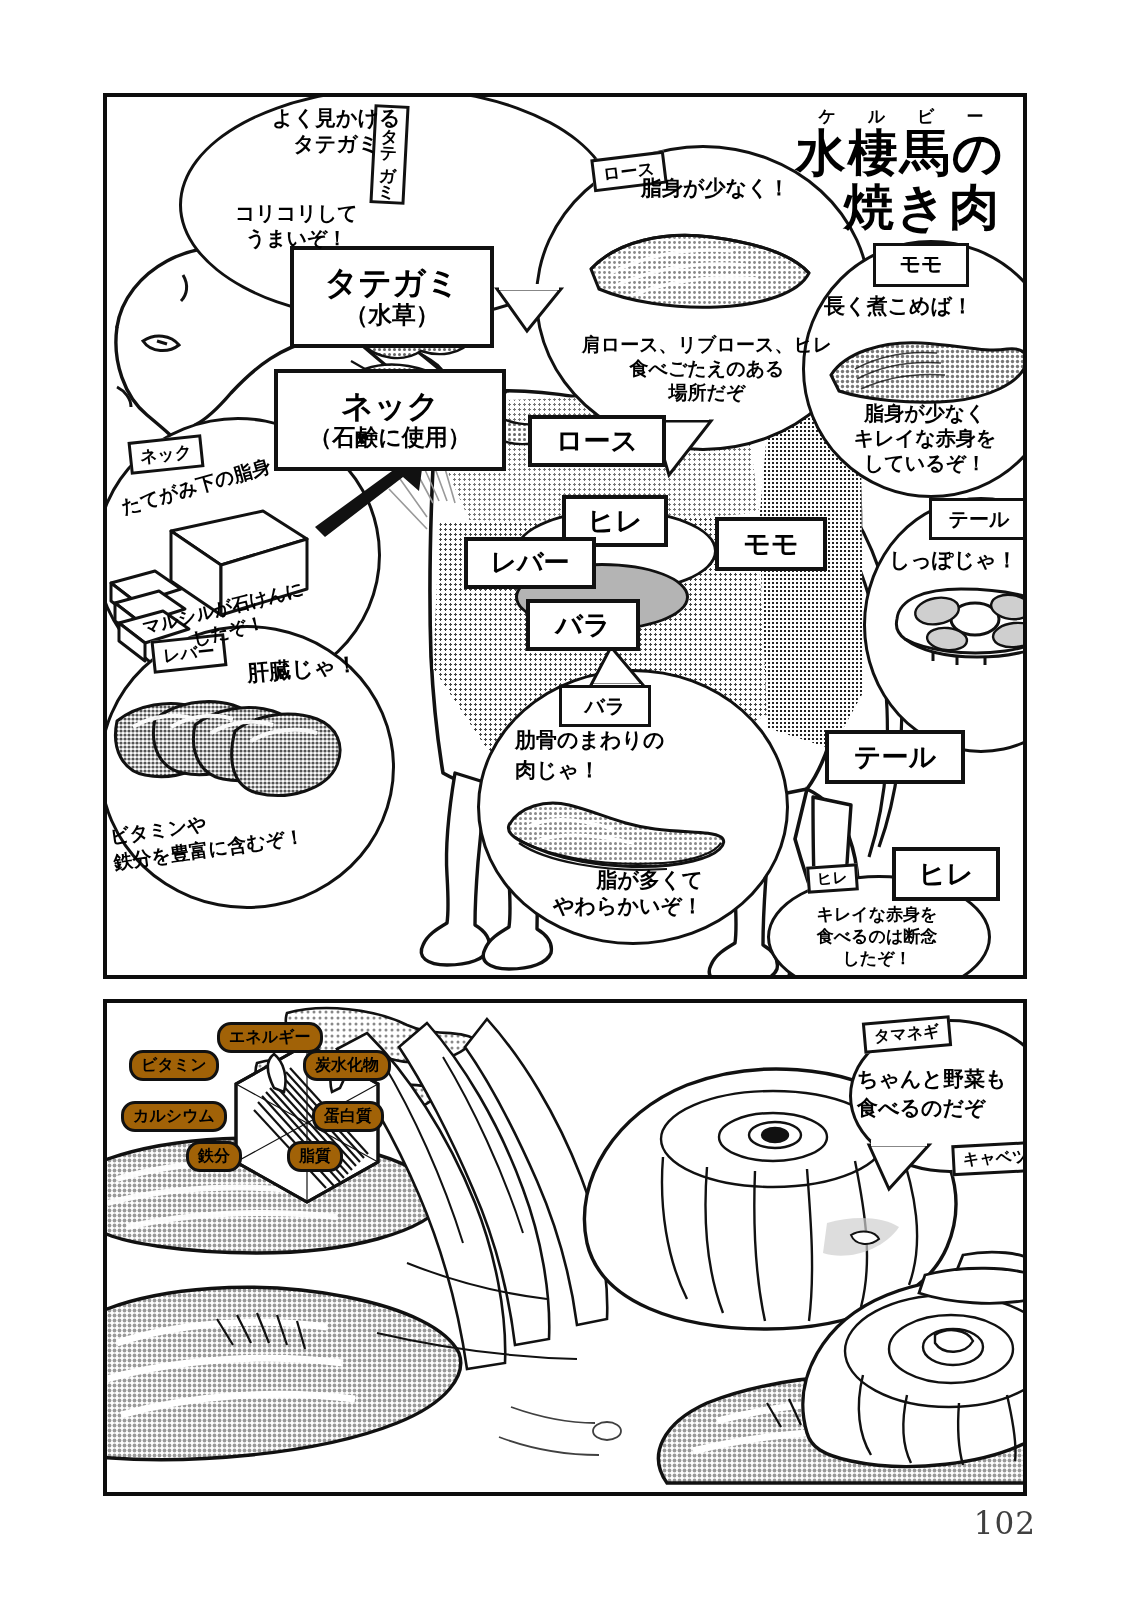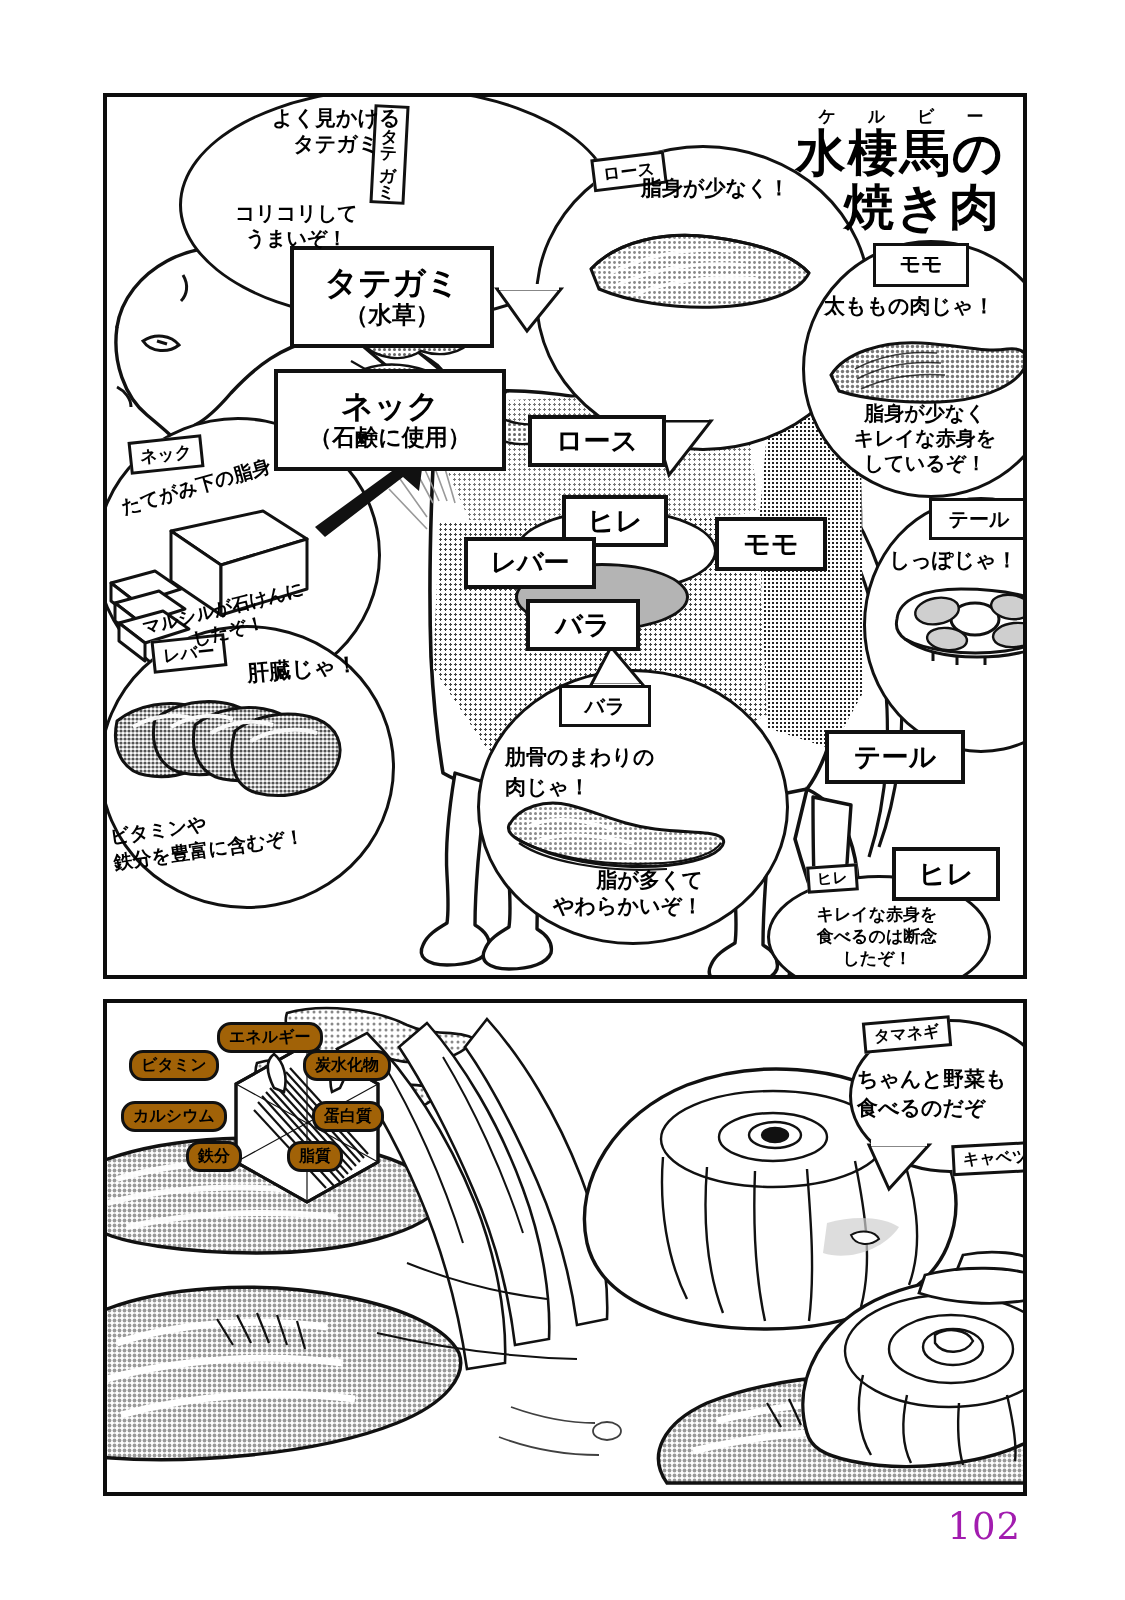--- a/index.html
+++ b/index.html
@@ -6,22 +6,22 @@
   body{width:1125px;height:1600px;position:relative;overflow:hidden;
        font-family:"DejaVu Sans","Liberation Sans",sans-serif;color:#000;}
 
   .page{position:absolute;left:0;top:0;width:1125px;height:1600px;background:#ffffff;}
 
   
   .panel{position:absolute;background:#fff;border:4px solid #0d0d0d;overflow:hidden;}
   #panel-top{left:103px;top:93px;width:916px;height:878px;}
   #panel-bottom{left:103px;top:999px;width:916px;height:489px;}
 
-  .page-number{position:absolute;right:104px;top:1505px;font-family:"DejaVu Serif","Liberation Serif",serif;
-               font-size:37px;letter-spacing:1px;color:#a21caf;}
+  .page-number{position:absolute;right:89px;top:1505px;font-family:"DejaVu Serif","Liberation Serif",serif;
+               font-size:31px;letter-spacing:1px;color:#404040;}
 
   
   .title-block{position:absolute;right:18px;top:8px;text-align:center;z-index:40;}
   .title-ruby{font-size:17px;letter-spacing:13px;font-weight:bold;margin-left:14px;margin-bottom:-2px;
               font-family:"DejaVu Sans","Liberation Sans",sans-serif;}
   .title-main{font-family:"DejaVu Serif","Liberation Serif",serif;font-weight:bold;font-size:50px;
               line-height:1.08;letter-spacing:2px;}
   .title-main .l2{display:block;text-align:right;padding-right:4px;}
 
   
@@ -231,20 +231,23 @@
       </g>
     </svg>
 
     <div class="bubble" style="left:428px;top:48px;width:330px;height:300px;"></div>
     <svg style="position:absolute;left:540px;top:320px;z-index:21;" width="90" height="62">
       <path d="M6,4 L64,4 L22,58 Z" fill="#fff" stroke="#111" stroke-width="3"></path>
       <path d="M8,0 L62,0" stroke="#fff" stroke-width="6"></path>
     </svg>
     <div class="tag" style="left:485px;top:58px;transform:rotate(-7deg);">ロース</div>
     <div class="btext" style="left:534px;top:78px;font-size:21px;">脂身が少なく！</div>
+    <div class="btext" style="left:460px;top:236px;font-size:19px;text-align:center;width:280px;">肩ロース、リブロース、ヒレ
+食べごたえのある
+場所だぞ</div>
 
     <svg style="position:absolute;left:470px;top:118px;z-index:23;" width="250" height="110">
       <defs>
         <pattern id="htl1" width="5" height="5" patternUnits="userSpaceOnUse">
           <rect width="5" height="5" fill="#fff"></rect>
             <circle cx="2.5" cy="2.5" r="1.4" fill="#888"></circle>
         </pattern>
       </defs>
       <path d="M14,54 C40,26 88,16 134,22 C180,28 216,40 232,58
                C222,78 186,90 140,92 C96,94 50,86 22,74 Z" fill="url(#htl1)" stroke="#111" stroke-width="3"></path>
@@ -253,21 +256,21 @@
         <path d="M40,70 C76,54 120,46 168,50"></path>
         <path d="M56,80 C92,66 134,60 180,64"></path>
       </g>
       <path d="M14,54 C40,26 88,16 134,22 C180,28 216,40 232,58" fill="none" stroke="#111" stroke-width="3"></path>
     </svg>
 
     <div class="bubble" style="left:695px;top:143px;width:252px;height:252px;"></div>
     <div class="labelbox" style="left:766px;top:146px;width:90px;height:38px;font-size:21px;border-width:3px;">
       <span>モモ</span>
     </div>
-    <div class="btext" style="left:717px;top:196px;font-size:21px;">太ももの肉じゃ！</div>
+    <div class="btext" style="left:717px;top:196px;font-size:21px;">長く煮こめば！</div>
     <div class="btext" style="left:708px;top:304px;font-size:20px;text-align:center;width:220px;">脂身が少なく
 キレイな赤身を
 しているぞ！</div>
     <svg style="position:absolute;left:718px;top:232px;z-index:23;" width="210" height="80">
       <defs>
         <pattern id="htl2" width="5" height="5" patternUnits="userSpaceOnUse">
           <rect width="5" height="5" fill="#fff"></rect>
             <circle cx="2.5" cy="2.5" r="1.7" fill="#777"></circle>
         </pattern>
       </defs>
@@ -330,21 +333,21 @@
     </svg>
 
     <div class="bubble" style="left:370px;top:572px;width:306px;height:270px;"></div>
     <svg style="position:absolute;left:478px;top:548px;z-index:21;" width="70" height="46">
       <path d="M26,2 L58,40 L6,40 Z" fill="#fff" stroke="#111" stroke-width="3"></path>
       <path d="M8,42 L56,42" stroke="#fff" stroke-width="6"></path>
     </svg>
     <div class="labelbox" style="left:452px;top:588px;width:86px;height:36px;font-size:20px;border-width:3px;">
       <span>バラ</span>
     </div>
-    <div class="btext" style="left:398px;top:628px;font-size:21px;line-height:1.45;margin-top:17px;">肋骨のまわりの
+    <div class="btext" style="left:408px;top:628px;font-size:21px;line-height:1.45;">肋骨のまわりの
 肉じゃ！</div>
     <div class="btext" style="left:406px;top:770px;font-size:21px;text-align:right;width:190px;">脂が多くて
 やわらかいぞ！</div>
     <svg style="position:absolute;left:396px;top:694px;z-index:23;" width="240" height="86">
       <defs>
         <pattern id="htl4" width="5" height="5" patternUnits="userSpaceOnUse">
           <rect width="5" height="5" fill="#fff"></rect>
             <circle cx="2.5" cy="2.5" r="1.5" fill="#8a8a8a"></circle>
         </pattern>
       </defs>

